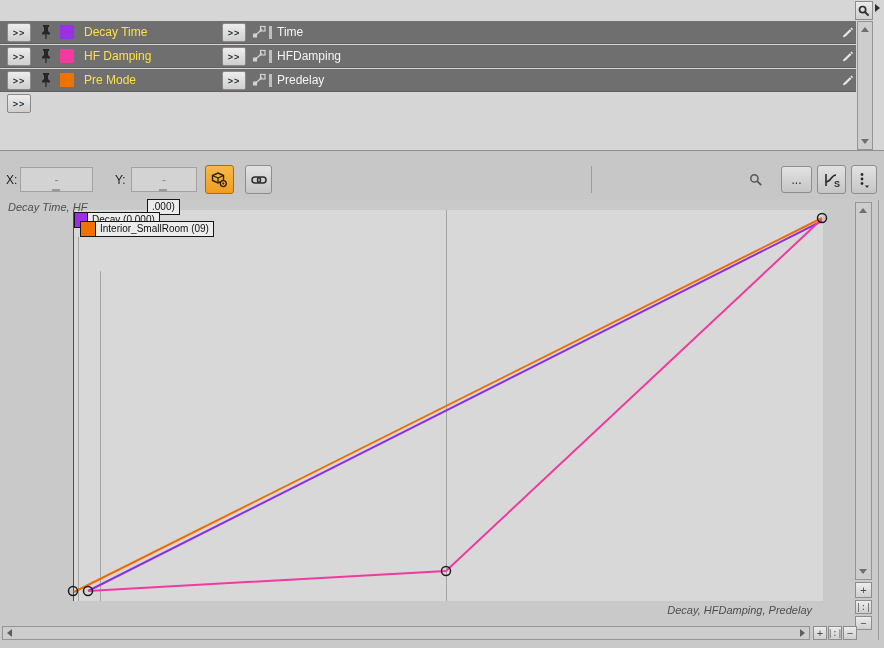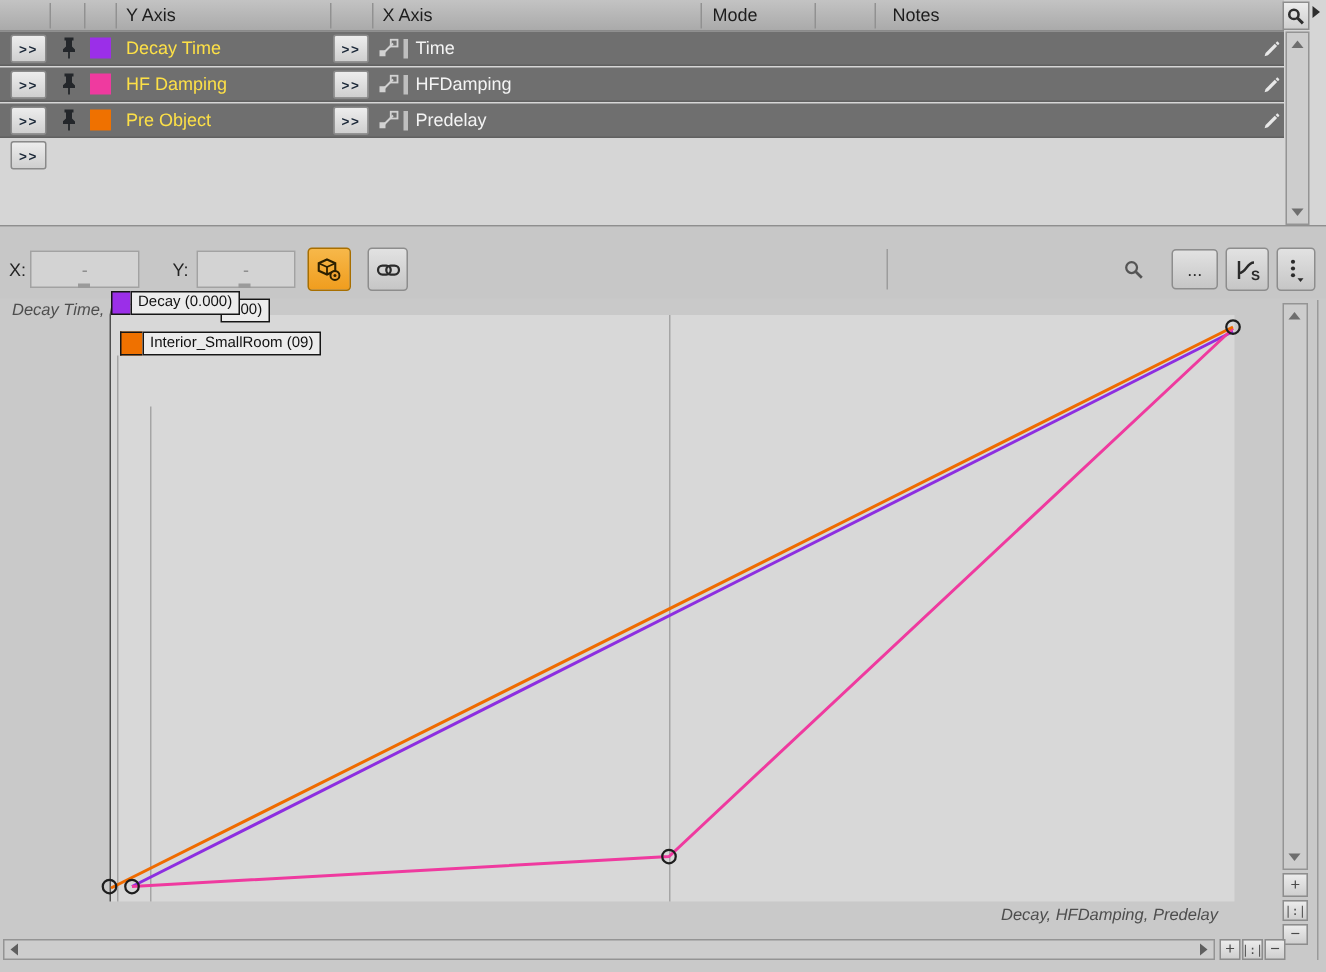--- a/index.html
+++ b/index.html
@@ -67,34 +67,20 @@
                  padding:0 4px; white-space:nowrap; color:#101010; }
   .zoom-btn { font-size:11px; color:#4a4a4a; line-height:1; }
   .fit-glyph { font-family:"DejaVu Sans Mono", monospace; font-size:8px; letter-spacing:0; color:#4a4a4a; }
 </style>
 </head>
 <body>
 
 <div class="window">
 
   <div class="grid-panel">
-    <div class="grid-header">
-      <div class="hdr-sep" style="left:33px"></div>
-      <div class="hdr-sep" style="left:56px"></div>
-      <div class="hdr-sep" style="left:77px"></div>
-      <div class="hdr-label" style="left:84px">Y Axis</div>
-      <div class="hdr-sep" style="left:220px"></div>
-      <div class="hdr-sep" style="left:248px"></div>
-      <div class="hdr-label" style="left:255px">X Axis</div>
-      <div class="hdr-sep" style="left:467px"></div>
-      <div class="hdr-label" style="left:475px">Mode</div>
-      <div class="hdr-sep" style="left:543px"></div>
-      <div class="hdr-sep" style="left:583px"></div>
-      <div class="hdr-label" style="left:595px">Notes</div>
-    </div>
 
     <div class="sq-btn" style="left:855px; top:1px; width:18px; height:19px;">
       <svg width="12" height="12" viewBox="0 0 12 12">
         <circle cx="4.6" cy="4.6" r="3.1" fill="none" stroke="#2e2e2e" stroke-width="1.7"></circle>
         <line x1="7" y1="7" x2="10.6" y2="10.6" stroke="#2e2e2e" stroke-width="2"></line>
       </svg>
     </div>
     <div class="tri tri-right" style="position:absolute; left:875px; top:4px; border-left-color:#2e2e2e;"></div>
 
     <div class="grid-row" style="top:21px">
@@ -141,21 +127,21 @@
       </svg>
     </div>
 
     <div class="grid-row" style="top:69px">
       <div class="expand-btn" style="left:7px">&gt;&gt;</div>
       <svg class="pinicon" viewBox="0 0 12 16">
         <path d="M3 1 h6 v2 h-1 v4 l2 2 v1.6 H2 V8.9 l2-1.9 V3 H3 Z" fill="#23262a"></path>
         <rect x="5.4" y="10.5" width="1.2" height="4.5" fill="#23262a"></rect>
       </svg>
       <div class="chip" style="background-color: rgb(239, 113, 0);"></div>
-      <div class="row-name">Pre Object</div>
+      <div class="row-name">Pre Mode</div>
       <div class="expand-btn" style="left:222px">&gt;&gt;</div>
       <svg class="rowicon" viewBox="0 0 14 14">
         <line x1="3" y1="11" x2="10" y2="4" stroke="#d2d2d2" stroke-width="1.3"></line>
         <rect x="1" y="8.5" width="4" height="4" fill="#d2d2d2"></rect>
         <rect x="8.5" y="1.5" width="4.5" height="4.5" fill="none" stroke="#d2d2d2" stroke-width="1.2"></rect>
       </svg>
       <div class="vbar"></div>
       <div class="x-name">Predelay</div>
       <svg class="pencil" viewBox="0 0 14 14">
         <path d="M4 10 L10.6 3.4 L12.3 5.1 L5.7 11.7 L3.3 12.4 Z" fill="#e8e8e8"></path>
@@ -240,21 +226,21 @@
       <polyline points="74,592 822,218" fill="none" stroke="#ef6b00" stroke-width="2"></polyline>
       <circle cx="73" cy="591" r="4.5" fill="none" stroke="#1d1d1d" stroke-width="1.5"></circle>
       <circle cx="88" cy="591" r="4.5" fill="none" stroke="#1d1d1d" stroke-width="1.5"></circle>
       <circle cx="446" cy="571" r="4.5" fill="none" stroke="#1d1d1d" stroke-width="1.5"></circle>
       <circle cx="822" cy="218" r="4.5" fill="none" stroke="#1d1d1d" stroke-width="1.5"></circle>
     </svg>
 
   <div class="flag" style="left:147px; top:199px; z-index:4;">
     <div class="fbox">.000)</div>
   </div>
-  <div class="flag" style="left:74px; top:194px; z-index:5;">
+  <div class="flag" style="left:74px; top:212px; z-index:5;">
     <div class="fchip" style="background-color: rgb(155, 47, 232);"></div>
     <div class="fbox">Decay (0.000)</div>
   </div>
   <div class="flag" style="left:80px; top:221px;">
     <div class="fchip" style="width: 15px; background-color: rgb(239, 113, 0);"></div>
     <div class="fbox">Interior_SmallRoom (09)</div>
   </div>
 
   <div class="vscroll" style="left:855px; top:202px; width:17px; height:378px; z-index:6;">
     <div class="tri tri-up" style="position:absolute; left:3px; top:5px;"></div>

